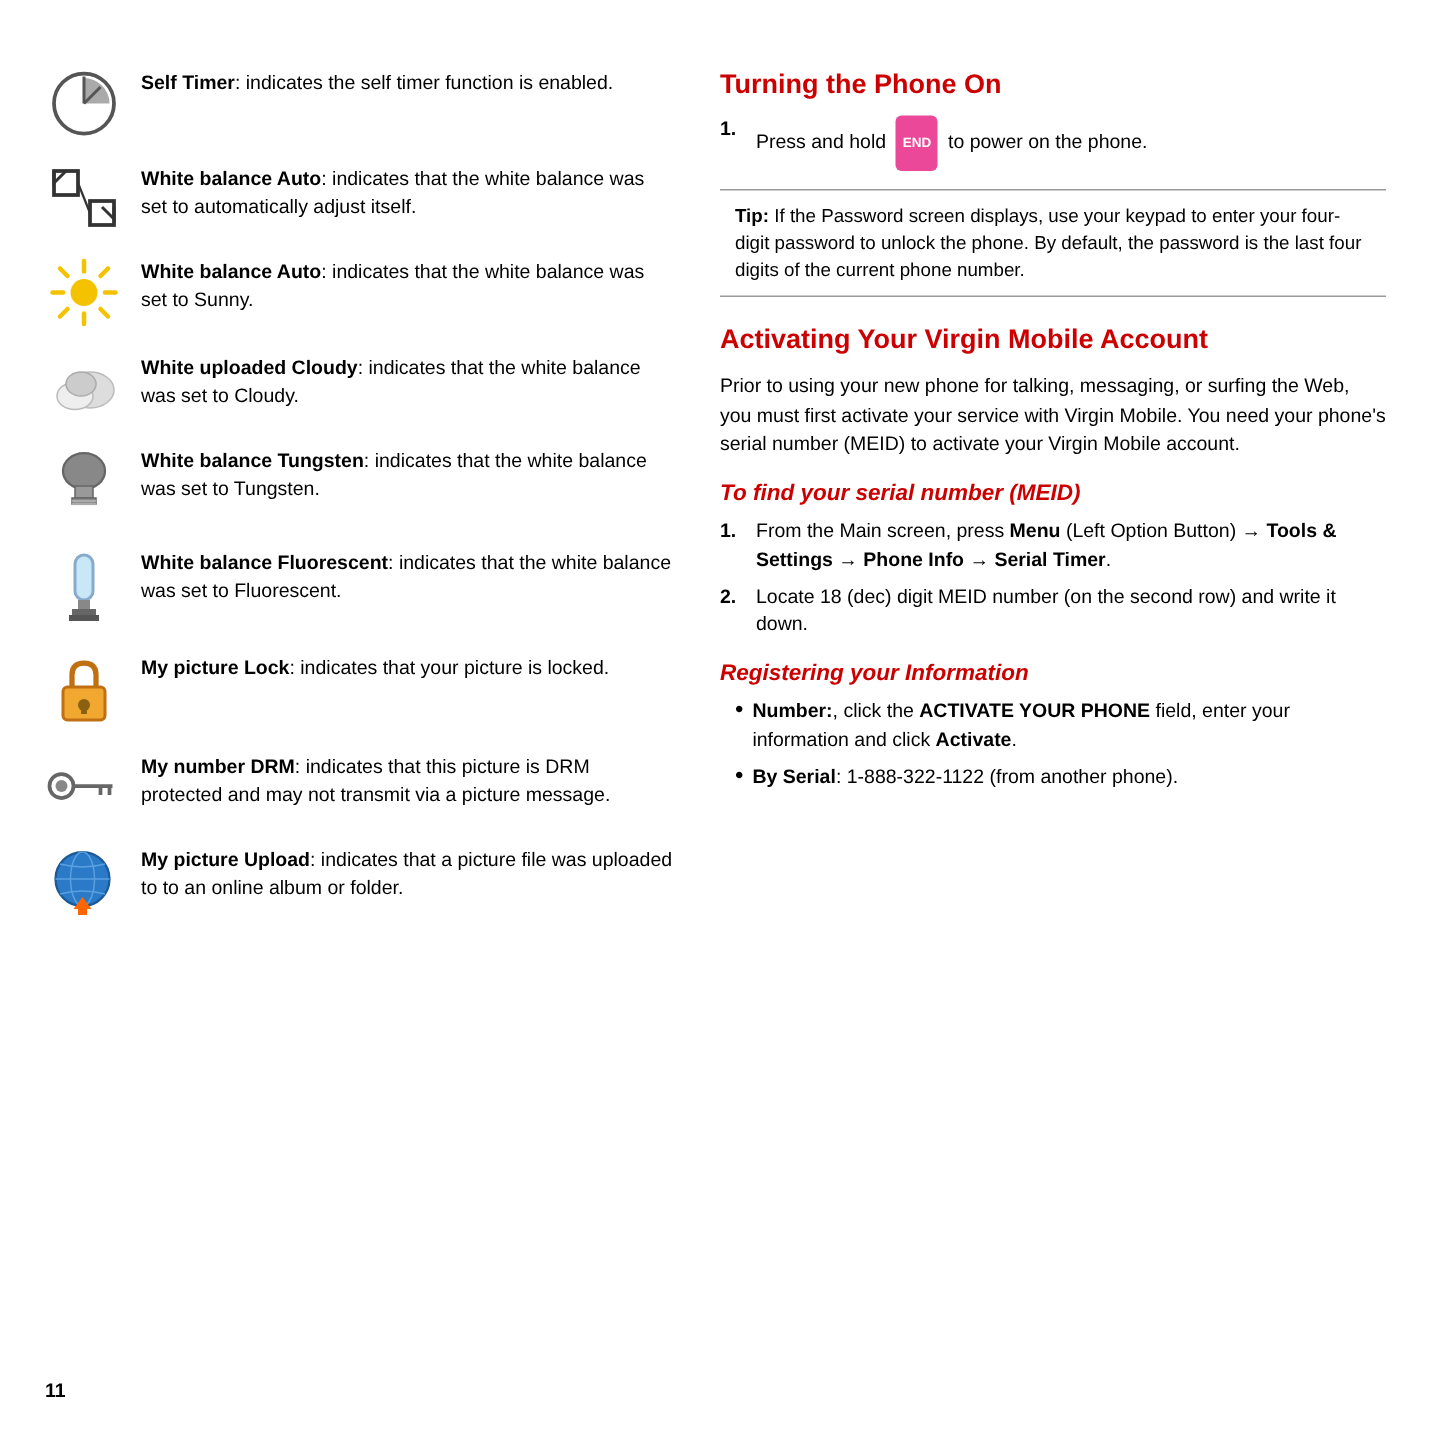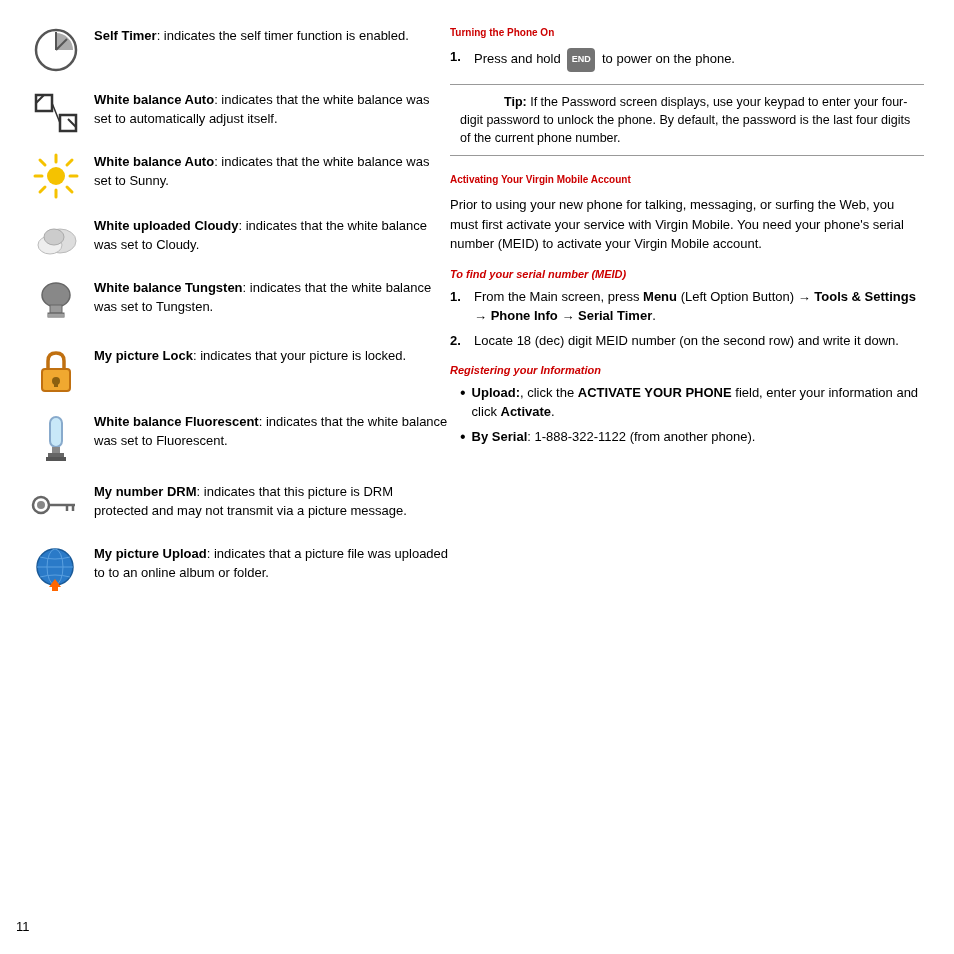--- a/index.html
+++ b/index.html
@@ -8,21 +8,22 @@
       font-size: 13px;
       background: #fff;
       color: #000;
       width: 954px;
       min-height: 954px;
     }
     .page {
       display: flex;
       width: 954px;
       min-height: 954px;
-      padding: 27px 30px 30px 30px;
+      padding: 46px 30px 30px 30px;
+      gap: 30px;
     }
     .left-col {
       width: 420px;
       flex-shrink: 0;
     }
     .right-col {
       flex: 1;
     }
     .icon-row {
       display: flex;
@@ -46,21 +47,21 @@
       line-height: 1.45;
       font-size: 13px;
     }
     .desc-cell b {
       font-weight: bold;
     }
 
     
     .section-title {
       color: #cc0000;
-      font-size: 10px;
+      font-size: 18px;
       font-weight: bold;
       margin-bottom: 10px;
     }
     .step-list {
       list-style: none;
       padding: 0;
       margin-bottom: 12px;
     }
     .step-list li {
       display: flex;
@@ -75,32 +76,31 @@
     .tip-box {
       border-top: 1px solid #999;
       border-bottom: 1px solid #999;
       padding: 8px 10px;
       margin-bottom: 18px;
       font-size: 12.5px;
       line-height: 1.45;
     }
     .tip-box .tip-label {
       font-weight: bold;
-      margin-left: 44px;
     }
     .section-body {
       line-height: 1.5;
       margin-bottom: 12px;
       font-size: 13px;
     }
     .subsection-title {
       color: #cc0000;
       font-style: italic;
       font-weight: bold;
-      font-size: 11px;
+      font-size: 15px;
       margin-bottom: 8px;
       margin-top: 14px;
     }
     .bullet-list {
       list-style: none;
       padding-left: 10px;
       margin-top: 6px;
     }
     .bullet-list li {
       display: flex;
@@ -110,36 +110,37 @@
       line-height: 1.45;
     }
     .bullet-dot {
       font-size: 16px;
       line-height: 1.1;
     }
     .end-btn {
       display: inline-flex;
       align-items: center;
       justify-content: center;
-      background: #737373;
+      background: #ec4899;
       color: #fff;
       font-size: 9px;
       font-weight: bold;
       border-radius: 4px;
       width: 28px;
-      height: 24px;
+      height: 37px;
       margin: 0 3px;
       vertical-align: middle;
       flex-shrink: 0;
     }
     .page-num {
       position: absolute;
       bottom: 20px;
-      left: 16px;
+      left: 30px;
       font-size: 13px;
+      font-weight: bold;
     }
     .page-wrapper {
       position: relative;
       width: 954px;
       min-height: 954px;
     }
   </style>
 </head>
 <body>
 
@@ -225,47 +226,47 @@
             <line x1="14" y1="38" x2="30" y2="38" stroke="#aaa" stroke-width="1.5"></line>
           </svg>
         </div>
         <div class="desc-cell">
           <b>White balance Tungsten</b><span>: indicates that the white balance was set to Tungsten.</span>
         </div>
       </div>
 
       <div class="icon-row">
         <div class="icon-cell">
-          <svg width="44" height="48" viewBox="0 0 44 48">
-
-            <rect x="8" y="22" width="28" height="22" rx="3" fill="#f0a830" stroke="#c07010" stroke-width="2"></rect>
-
-            <path d="M14 22 L14 14 Q14 6 22 6 Q30 6 30 14 L30 22" fill="none" stroke="#c07010" stroke-width="3.5"></path>
-
-            <circle cx="22" cy="34" r="4" fill="#8b6010"></circle>
-            <rect x="20" y="34" width="4" height="6" fill="#8b6010"></rect>
-          </svg>
-        </div>
-        <div class="desc-cell">
-          <b>My picture Lock</b><span>: indicates that your picture is locked.</span>
-        </div>
-      </div>
-
-      <div class="icon-row">
-        <div class="icon-cell">
           <svg width="44" height="52" viewBox="0 0 44 52">
 
             <rect x="16" y="4" width="12" height="30" rx="6" fill="#c8e8f8" stroke="#88aacc" stroke-width="2"></rect>
             <rect x="18" y="34" width="8" height="6" fill="#888"></rect>
             <rect x="14" y="40" width="16" height="4" fill="#666"></rect>
             <rect x="12" y="44" width="20" height="4" fill="#555"></rect>
           </svg>
         </div>
         <div class="desc-cell">
           <b>White balance Fluorescent</b><span>: indicates that the white balance was set to Fluorescent.</span>
+        </div>
+      </div>
+
+      <div class="icon-row">
+        <div class="icon-cell">
+          <svg width="44" height="48" viewBox="0 0 44 48">
+
+            <rect x="8" y="22" width="28" height="22" rx="3" fill="#f0a830" stroke="#c07010" stroke-width="2"></rect>
+
+            <path d="M14 22 L14 14 Q14 6 22 6 Q30 6 30 14 L30 22" fill="none" stroke="#c07010" stroke-width="3.5"></path>
+
+            <circle cx="22" cy="34" r="4" fill="#8b6010"></circle>
+            <rect x="20" y="34" width="4" height="6" fill="#8b6010"></rect>
+          </svg>
+        </div>
+        <div class="desc-cell">
+          <b>My picture Lock</b><span>: indicates that your picture is locked.</span>
         </div>
       </div>
 
       <div class="icon-row">
         <div class="icon-cell">
           <svg width="50" height="36" viewBox="0 0 50 36">
 
             <circle cx="10" cy="18" r="8" fill="none" stroke="#666" stroke-width="2.5"></circle>
             <line x1="17" y1="18" x2="44" y2="18" stroke="#666" stroke-width="2.5"></line>
             <line x1="36" y1="18" x2="36" y2="24" stroke="#666" stroke-width="2.5"></line>
@@ -336,21 +337,21 @@
             <span class="step-num">2.</span>
             <span>Locate 18 (dec) digit MEID number (on the second row) and write it down.</span>
           </li>
         </ol>
 
         <div class="subsection-title">Registering your Information</div>
         <ul class="bullet-list">
           <li>
             <span class="bullet-dot">•</span>
             <span>
-              <b>Upload:</b>, click the <b>ACTIVATE YOUR PHONE</b> field, enter your information and click <b>Activate</b>.
+              <b>Number:</b>, click the <b>ACTIVATE YOUR PHONE</b> field, enter your information and click <b>Activate</b>.
             </span>
           </li>
           <li>
             <span class="bullet-dot">•</span>
             <span>
               <b>By Serial</b>: 1-888-322-1122 (from another phone).
             </span>
           </li>
         </ul>
       </div>

